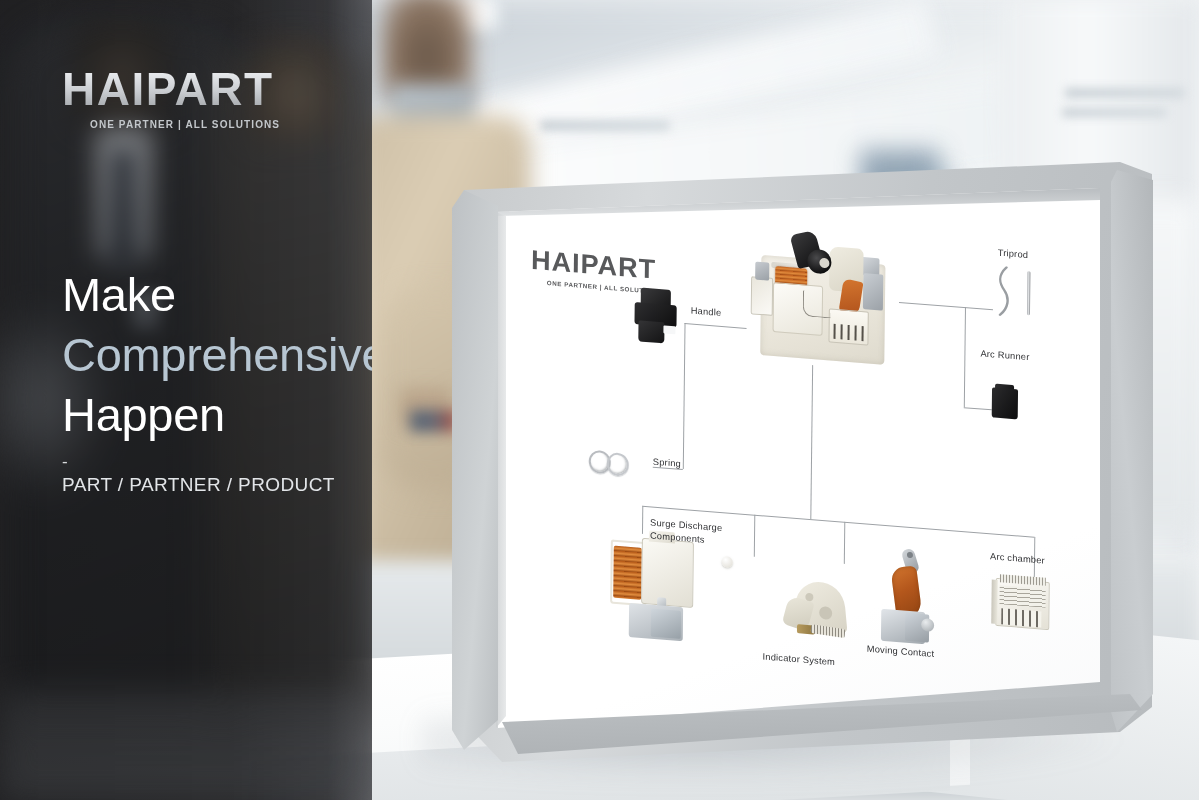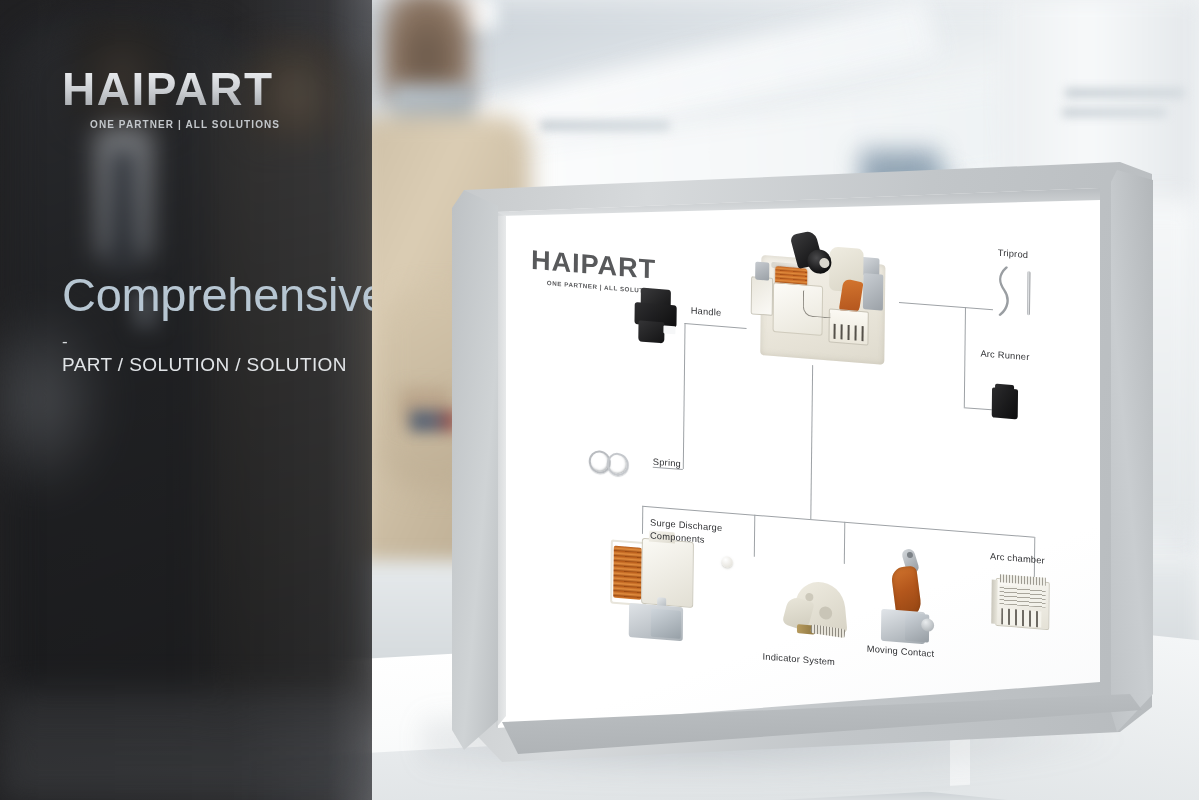--- a/index.html
+++ b/index.html
@@ -734,18 +734,20 @@
     <div class="man2-head"></div>
     <div class="floor-dk"></div>
   </div>
 
   <div class="hdr-logo">
     <div class="word">HAIPART</div>
     <div class="tag">ONE PARTNER | ALL SOLUTIONS</div>
   </div>
 
   <div class="headline">
+    <div class="l1">Make</div>
     <div class="l2">Comprehensive</div>
+    <div class="l3">Happen</div>
     <div class="dash">-</div>
-    <div class="sub">PART / SOLUTION / SOLUTION</div>
+    <div class="sub">PART / PARTNER / PRODUCT</div>
   </div>
 
 </div>
 
 </body></html>

